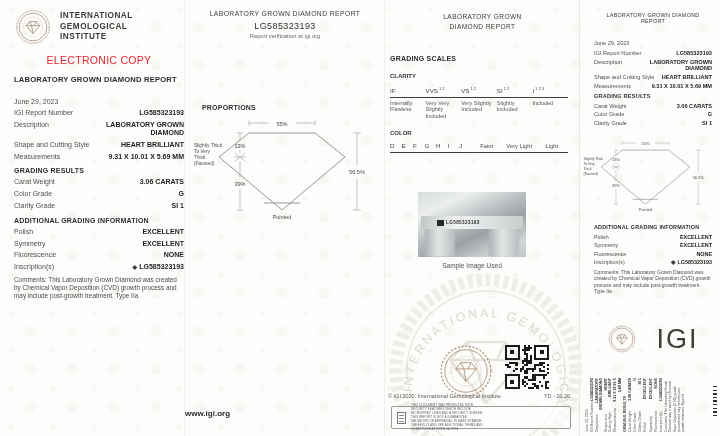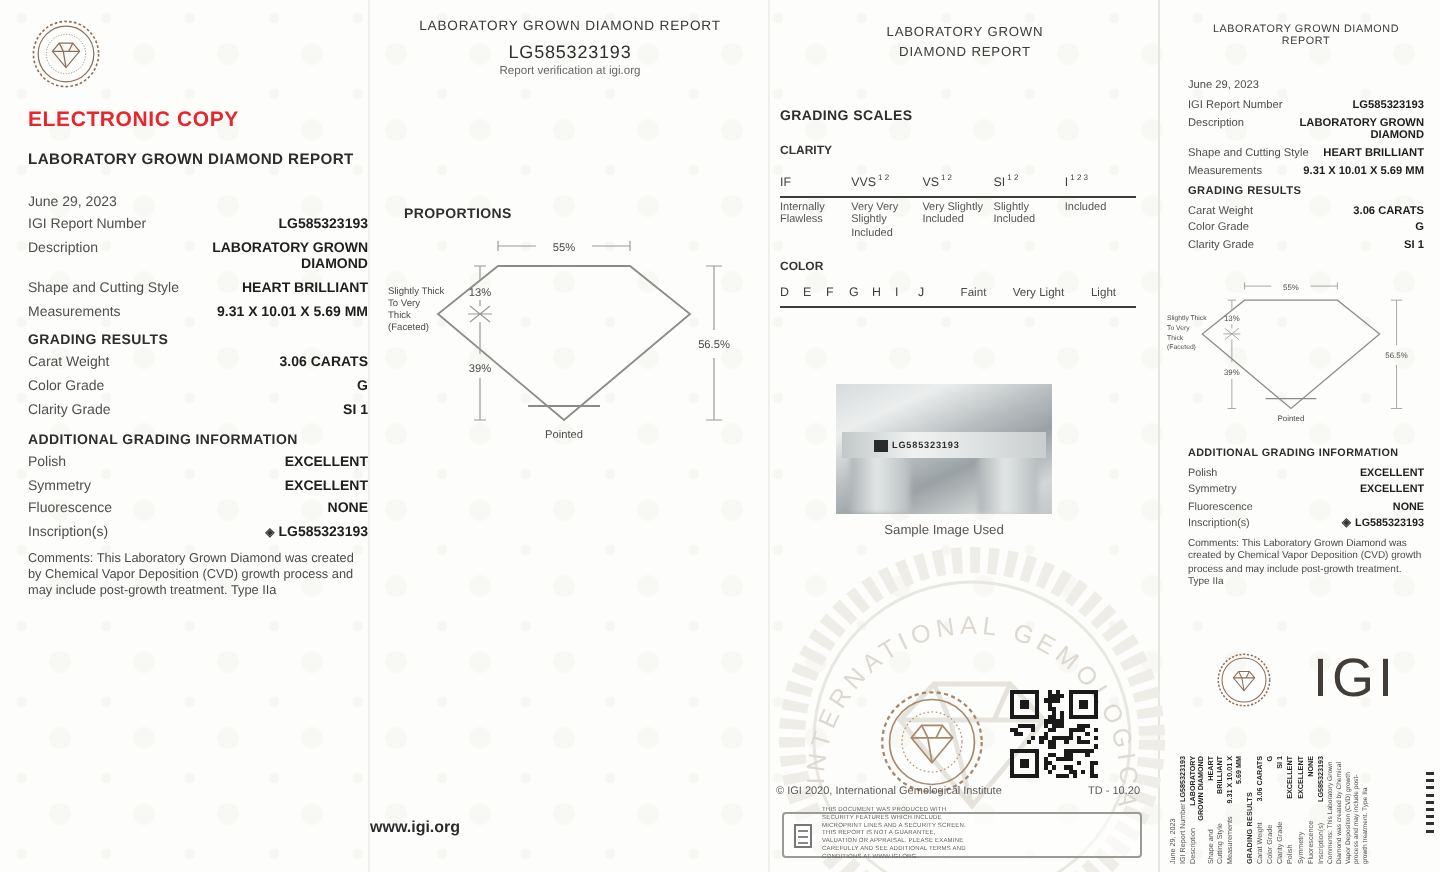--- a/index.html
+++ b/index.html
@@ -13,21 +13,21 @@
       radial-gradient(circle at 30px 27px, rgba(190,185,172,0.08) 5px, transparent 6px);
     background-size:42px 38px;
     color:#3c3c3c;
   }
   .fold { position:absolute; top:0; bottom:0; width:1px; }
 
   
   .p1 { position:absolute; left:14px; top:8px; width:170px; }
   .logo-row { display:flex; align-items:center; }
   .org { margin-left:8px; font-size:8.2px; font-weight:bold; letter-spacing:0.5px; line-height:10.5px; color:#3b3b3b; }
-  .ecopy { margin-top:8px; font-size:10.5px; font-weight:bold; letter-spacing:0.3px; color:#e8262e; }
+  .ecopy { margin-top:8px; font-size:10.5px; font-weight:normal; letter-spacing:0.3px; color:#e8262e;text-align:center; }
   .p1-title { margin-top:9px; font-size:7.6px; font-weight:bold; color:#2c2c2c; letter-spacing:0.2px; }
   .date { margin-top:14px; font-size:7px; color:#4f4f4f; }
   .rows { margin-top:4px; }
   .row { display:flex; justify-content:space-between; align-items:flex-start; font-size:7px; color:#4f4f4f; margin:3.5px 0; line-height:1.2; }
   .row .val { font-weight:bold; color:#1e1e1e; text-align:right; max-width:100px; }
   .sec { font-weight:bold; font-size:7px; color:#2e2e2e; margin:6px 0 2px; letter-spacing:0.2px; }
   .comments { margin-top:4px; font-size:6.4px; line-height:1.3; color:#4a4a4a; }
   .insc-icon { font-size:6px; color:#333; margin-right:2px; }
 
   
@@ -88,21 +88,21 @@
   .p4-title { text-align:center; font-size:5.4px; letter-spacing:0.3px; color:#3a3a3a; }
   .p4 .date { margin-top:16px; font-size:5.6px; }
   .p4 .row { font-size:5.6px; margin:2px 0; }
   .p4 .row .val { max-width:70px; }
   .p4 .sec { font-size:5.6px; margin:3px 0 1px; }
   .p4-prop { position:absolute; left:582px; top:136px; width:134px; }
   .p4-add { position:absolute; left:594px; top:218px; width:118px; }
   .p4-add .row { font-size:5.4px; margin:2px 0; }
   .p4-add .sec { font-size:5.4px; }
   .p4-add .comments { font-size:5px; margin-top:2px; }
-  .p4-logo { position:absolute; left:594px; top:324px; width:118px; display:flex; align-items:center; justify-content:center; gap:19px; }
+  .p4-logo { position:absolute; left:594px; top:324px; width:118px; display:flex; align-items:flex-start; justify-content:center; gap:19px; }
   .p4-logo .igi-text { font-size:27px; color:#433d38; letter-spacing:2px; }
   .stub-rot { position:absolute; left:584px; top:432px; width:108px; height:268px;
     transform:rotate(-90deg) scale(0.5); transform-origin:0 0; overflow:hidden; }
   .stub-rot .row { font-size:7.2px; margin:1.5px 0; }
   .stub-rot .sec { font-size:7.2px; margin:2px 0 1px; }
   .stub-rot .date { font-size:7.2px; margin-top:0; }
   .stub-rot .comments { font-size:6.6px; margin-top:2px; }
   .barcode { position:absolute; left:713px; top:386px; width:4px; height:32px;
     background:repeating-linear-gradient(180deg,#2f2f2f 0 1.5px,transparent 1.5px 3.6px); }
 </style>
@@ -119,20 +119,25 @@
     <div class="logo-row">
       <svg width="38" height="38" viewBox="0 0 56 56">
         <circle cx="28" cy="28" r="24" fill="none" stroke="#8b6f58" stroke-width="1.2" stroke-dasharray="2 1.6"></circle>
         <circle cx="28" cy="28" r="20.5" fill="none" stroke="#8b6f58" stroke-width="0.9"></circle>
         <circle cx="28" cy="28" r="14.5" fill="none" stroke="#9d8169" stroke-width="0.7" stroke-dasharray="0.8 1.2"></circle>
         <g stroke="#8b6f58" stroke-width="0.9" fill="none">
           <path d="M18 26 L23 20 H33 L38 26 L28 38 Z"></path>
           <path d="M18 26 H38 M23 20 L26 26 L28 38 M33 20 L30 26"></path>
         </g>
       </svg>
+      <div class="org">
+        <div>INTERNATIONAL</div>
+        <div>GEMOLOGICAL</div>
+        <div>INSTITUTE</div>
+      </div>
     </div>
     <div class="ecopy">ELECTRONIC COPY</div>
     <div class="p1-title">LABORATORY GROWN DIAMOND REPORT</div>
 
     <div class="date">June 29, 2023</div>
 
     <div class="rows">
 
         <div class="row">
           <span class="lbl">IGI Report Number</span>

